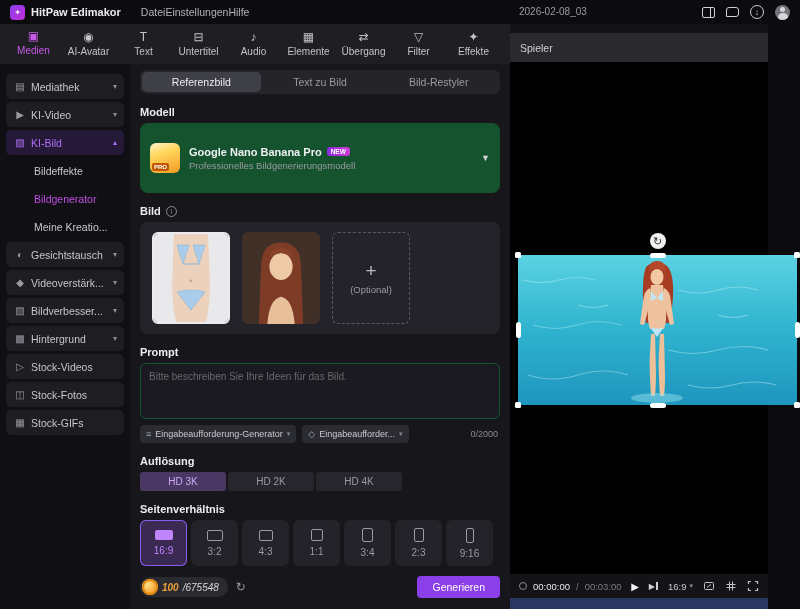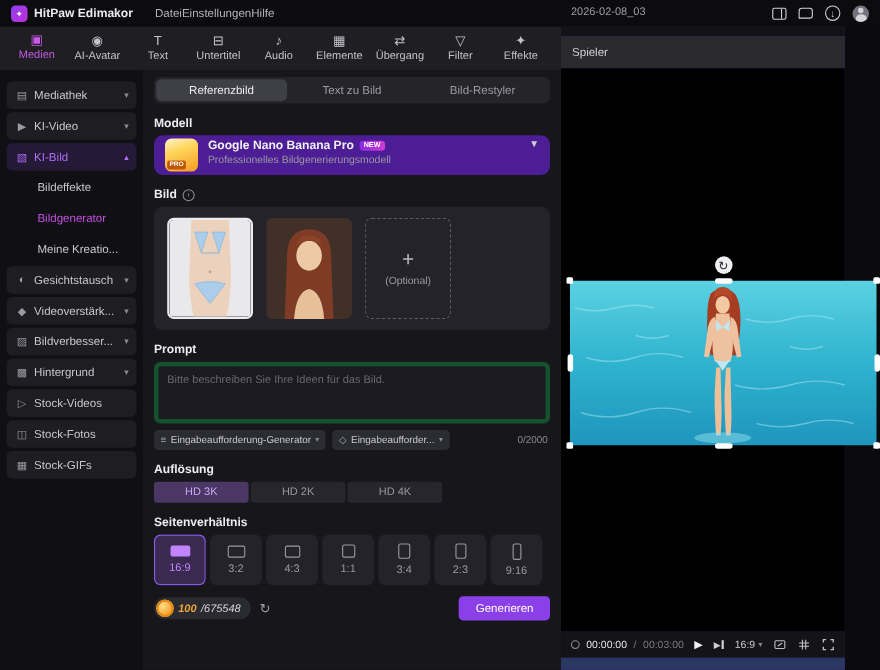--- a/index.html
+++ b/index.html
@@ -54,39 +54,39 @@
 
   
   .main { flex: 1; background: #17171b; padding: 6px 10px; overflow: hidden; }
   .mtabs { height: 24px; background: #242429; border-radius: 6px; display: flex; padding: 2px; }
   .mtab { flex: 1; display: flex; align-items: center; justify-content: center; font-size: 10.5px; color: #9a9aa2; border-radius: 5px; }
   .mtab.active { background: #3f3f48; color: #ececf0; }
 
   .shead { margin-top: 12px; font-size: 11px; font-weight: bold; color: #ececf0; display: flex; align-items: center; gap: 5px; }
   .info { width: 11px; height: 11px; border: 1px solid #8a8a92; border-radius: 50%; color: #8a8a92; font-size: 7px; font-weight: normal; display: inline-flex; align-items: center; justify-content: center; }
 
-  .model-card { margin-top: 5px; background: #4c1d95; border-radius: 8px; padding: 3px 10px; display: flex; align-items: flex-start; gap: 9px; }
+  .model-card { margin-top: 5px; background: #14532d; border-radius: 8px; padding: 20px 10px; display: flex; align-items: center; gap: 9px; }
   .model-icon { width: 30px; height: 30px; border-radius: 6px; background: linear-gradient(160deg,#fff3d0 0%,#ffd75e 35%,#f59b23 100%); position: relative; flex: 0 0 30px; }
   .model-icon .pro { position: absolute; left: 2px; bottom: 2px; background: #c05600; color: #fff; font-size: 6px; font-weight: bold; padding: 0 2px; border-radius: 2px; line-height: 8px; }
   .model-text { display: flex; flex-direction: column; gap: 2px; }
   .model-title-row { display: flex; align-items: center; gap: 5px; }
   .model-name { font-size: 11px; font-weight: bold; color: #f0f0f4; }
   .new-badge { background: linear-gradient(90deg,#8a2be2,#cf3bd4); color: #fff; font-size: 6.5px; font-weight: bold; padding: 1px 4px; border-radius: 3px; }
   .model-desc { font-size: 9.5px; color: #9a9aa2; }
   .model-chev { margin-left: auto; color: #cfcfd4; font-size: 9px; }
 
   .slots { margin-top: 5px; background: #232329; border-radius: 8px; padding: 10px 12px; display: flex; gap: 12px; }
   .slot { width: 78px; height: 92px; border-radius: 6px; overflow: hidden; position: relative; background: #2a2a30; }
   .slot svg { width: 100%; height: 100%; display: block; }
   .slot.sel { border: 2px solid #ececf0; }
   .slot.optional { border: 1.5px dashed #5a5a64; background: transparent; display: flex; flex-direction: column; align-items: center; justify-content: center; gap: 4px; color: #9a9aa2; }
   .slot.optional .plus { font-size: 19px; color: #b8b8c0; line-height: 18px; }
   .slot.optional .opt-label { font-size: 9.5px; }
 
-  .prompt-box { margin-top: 5px; height: 56px; background: #1a1a20; border: 4px solid #14532d; border-radius: 6px; padding: 2px; }
+  .prompt-box { margin-top: 5px; height: 56px; background: #1a1a20; border: 1px solid #14532d; border-radius: 6px; padding: 2px; }
   .prompt-box textarea { width: 100%; height: 100%; background: transparent; border: none; outline: none; resize: none; font-family: "Liberation Sans", sans-serif; font-size: 10px; color: #c8c8ce; padding: 5px 6px; }
   .prompt-box textarea::placeholder { color: #68686f; }
   .prompt-tools { margin-top: 6px; display: flex; align-items: center; gap: 6px; }
   .pill { height: 18px; background: #2b2b32; border-radius: 4px; padding: 0 6px; display: flex; align-items: center; gap: 4px; font-size: 9px; color: #c8c8ce; }
   .pill .picon { font-size: 9px; color: #a8a8b0; }
   .pill .pchev { font-size: 7px; color: #8a8a92; }
   .char-counter { margin-left: auto; font-size: 9px; color: #8a8a92; padding-right: 2px; }
 
   .res-row { margin-top: 5px; display: flex; gap: 2px; }
   .res-btn { width: 86px; height: 19px; background: #26262c; color: #9a9aa2; font-size: 10px; display: flex; align-items: center; justify-content: center; border-radius: 3px; }

